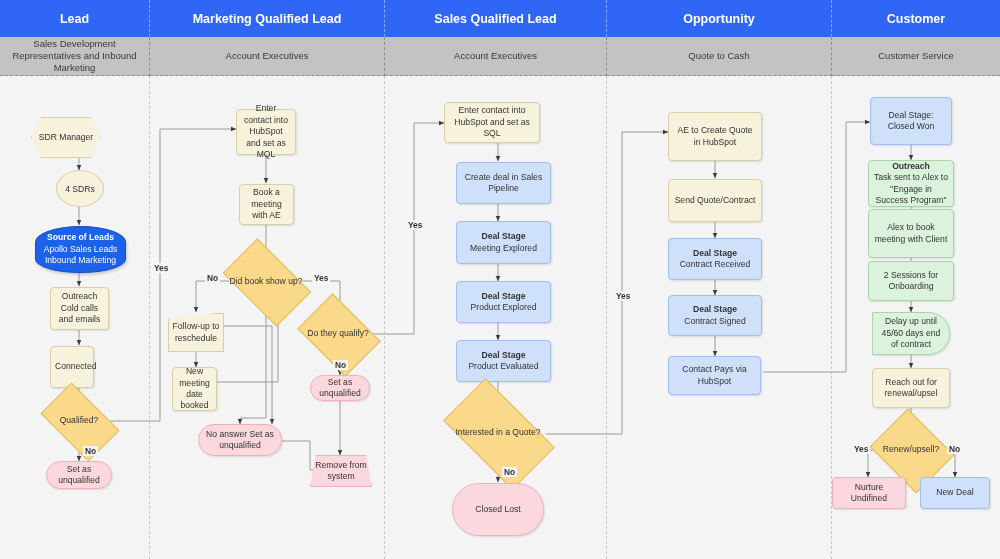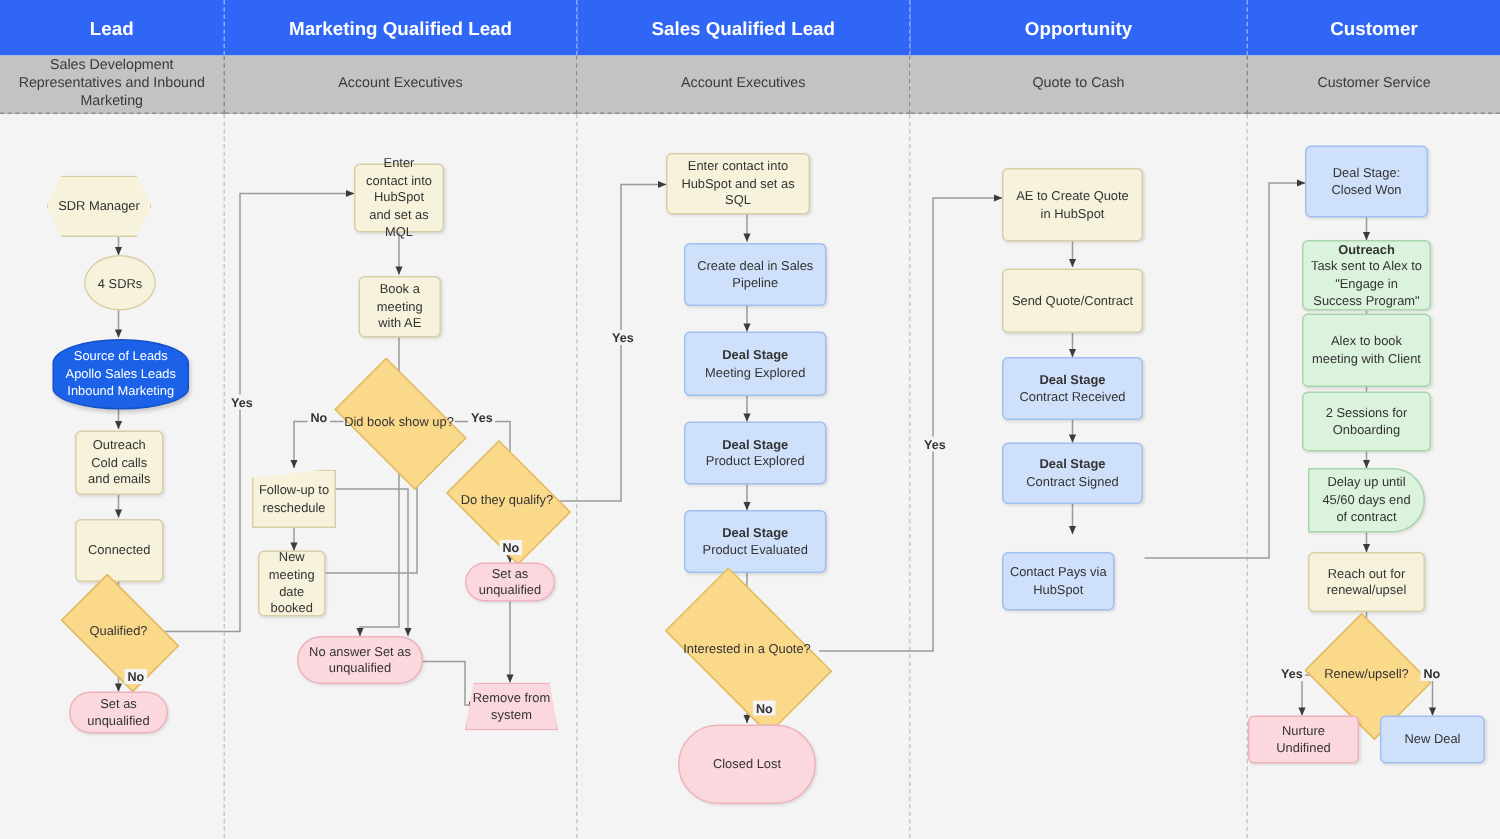--- a/index.html
+++ b/index.html
@@ -72,21 +72,21 @@
   .cylinder{
     position:absolute;
     background:#1b62e8;
     border:1px solid #1550c6;
     border-radius:50%/16px 16px 14px 14px;
     color:#ffffff;
     font-size:8.6px;line-height:1.35;
     display:flex;align-items:center;justify-content:center;text-align:center;
     box-shadow:1px 2px 3px rgba(0,0,0,.18);
   }
-  .cylinder .t b{font-weight:normal;display:block;}
+  .cylinder .t b{font-weight:bold;display:block;}
 
   
   .hex{
     position:absolute;
     background:#f7f2dc;
     border:1px solid #d8cfa8;
     clip-path:polygon(14% 0,86% 0,100% 50%,86% 100%,14% 100%,0 50%);
     display:flex;align-items:center;justify-content:center;text-align:center;
     font-size:8.6px;line-height:1.3;color:#333;
   }
@@ -253,21 +253,21 @@
       <b>Source of Leads</b>
       <span>Apollo Sales Leads</span><br>
       <span>Inbound Marketing</span>
     </span>
   </div>
 
   <div class="node cream rounded" style="left:50px;top:287px;width:59px;height:43px;">
     <span class="t">Outreach Cold calls and emails</span>
   </div>
 
-  <div class="node cream rounded" style="left:50px;top:346px;width:59px;height:42px;">
+  <div class="node cream rounded" style="left:50px;top:346px;width:44px;height:42px;">
     <span class="t">Connected</span>
   </div>
 
   <div class="dia" style="left:46px;top:400px;width:66px;height:42px;">
     <div class="dshape"></div>
     <div class="dlab">
         <span>Qualified?</span>
       </div>
   </div>
 
@@ -383,21 +383,21 @@
     </span>
   </div>
 
   <div class="node blue rounded" style="left:668px;top:295px;width:94px;height:41px;">
     <span class="t">
       <b>Deal Stage</b>
       <span>Contract Signed</span>
     </span>
   </div>
 
-  <div class="node blue rounded" style="left:668px;top:356px;width:75px;height:39px;margin-top:12px;">
+  <div class="node blue rounded" style="left:668px;top:356px;width:93px;height:39px;">
     <span class="t">Contact Pays via HubSpot</span>
   </div>
 
   <div class="node blue rounded" style="left:870px;top:97px;width:82px;height:48px;">
     <span class="t">Deal Stage: Closed Won</span>
   </div>
 
   <div class="node green rounded" style="left:868px;top:160px;width:86px;height:47px;">
     <span class="t">
       <b>Outreach</b>

